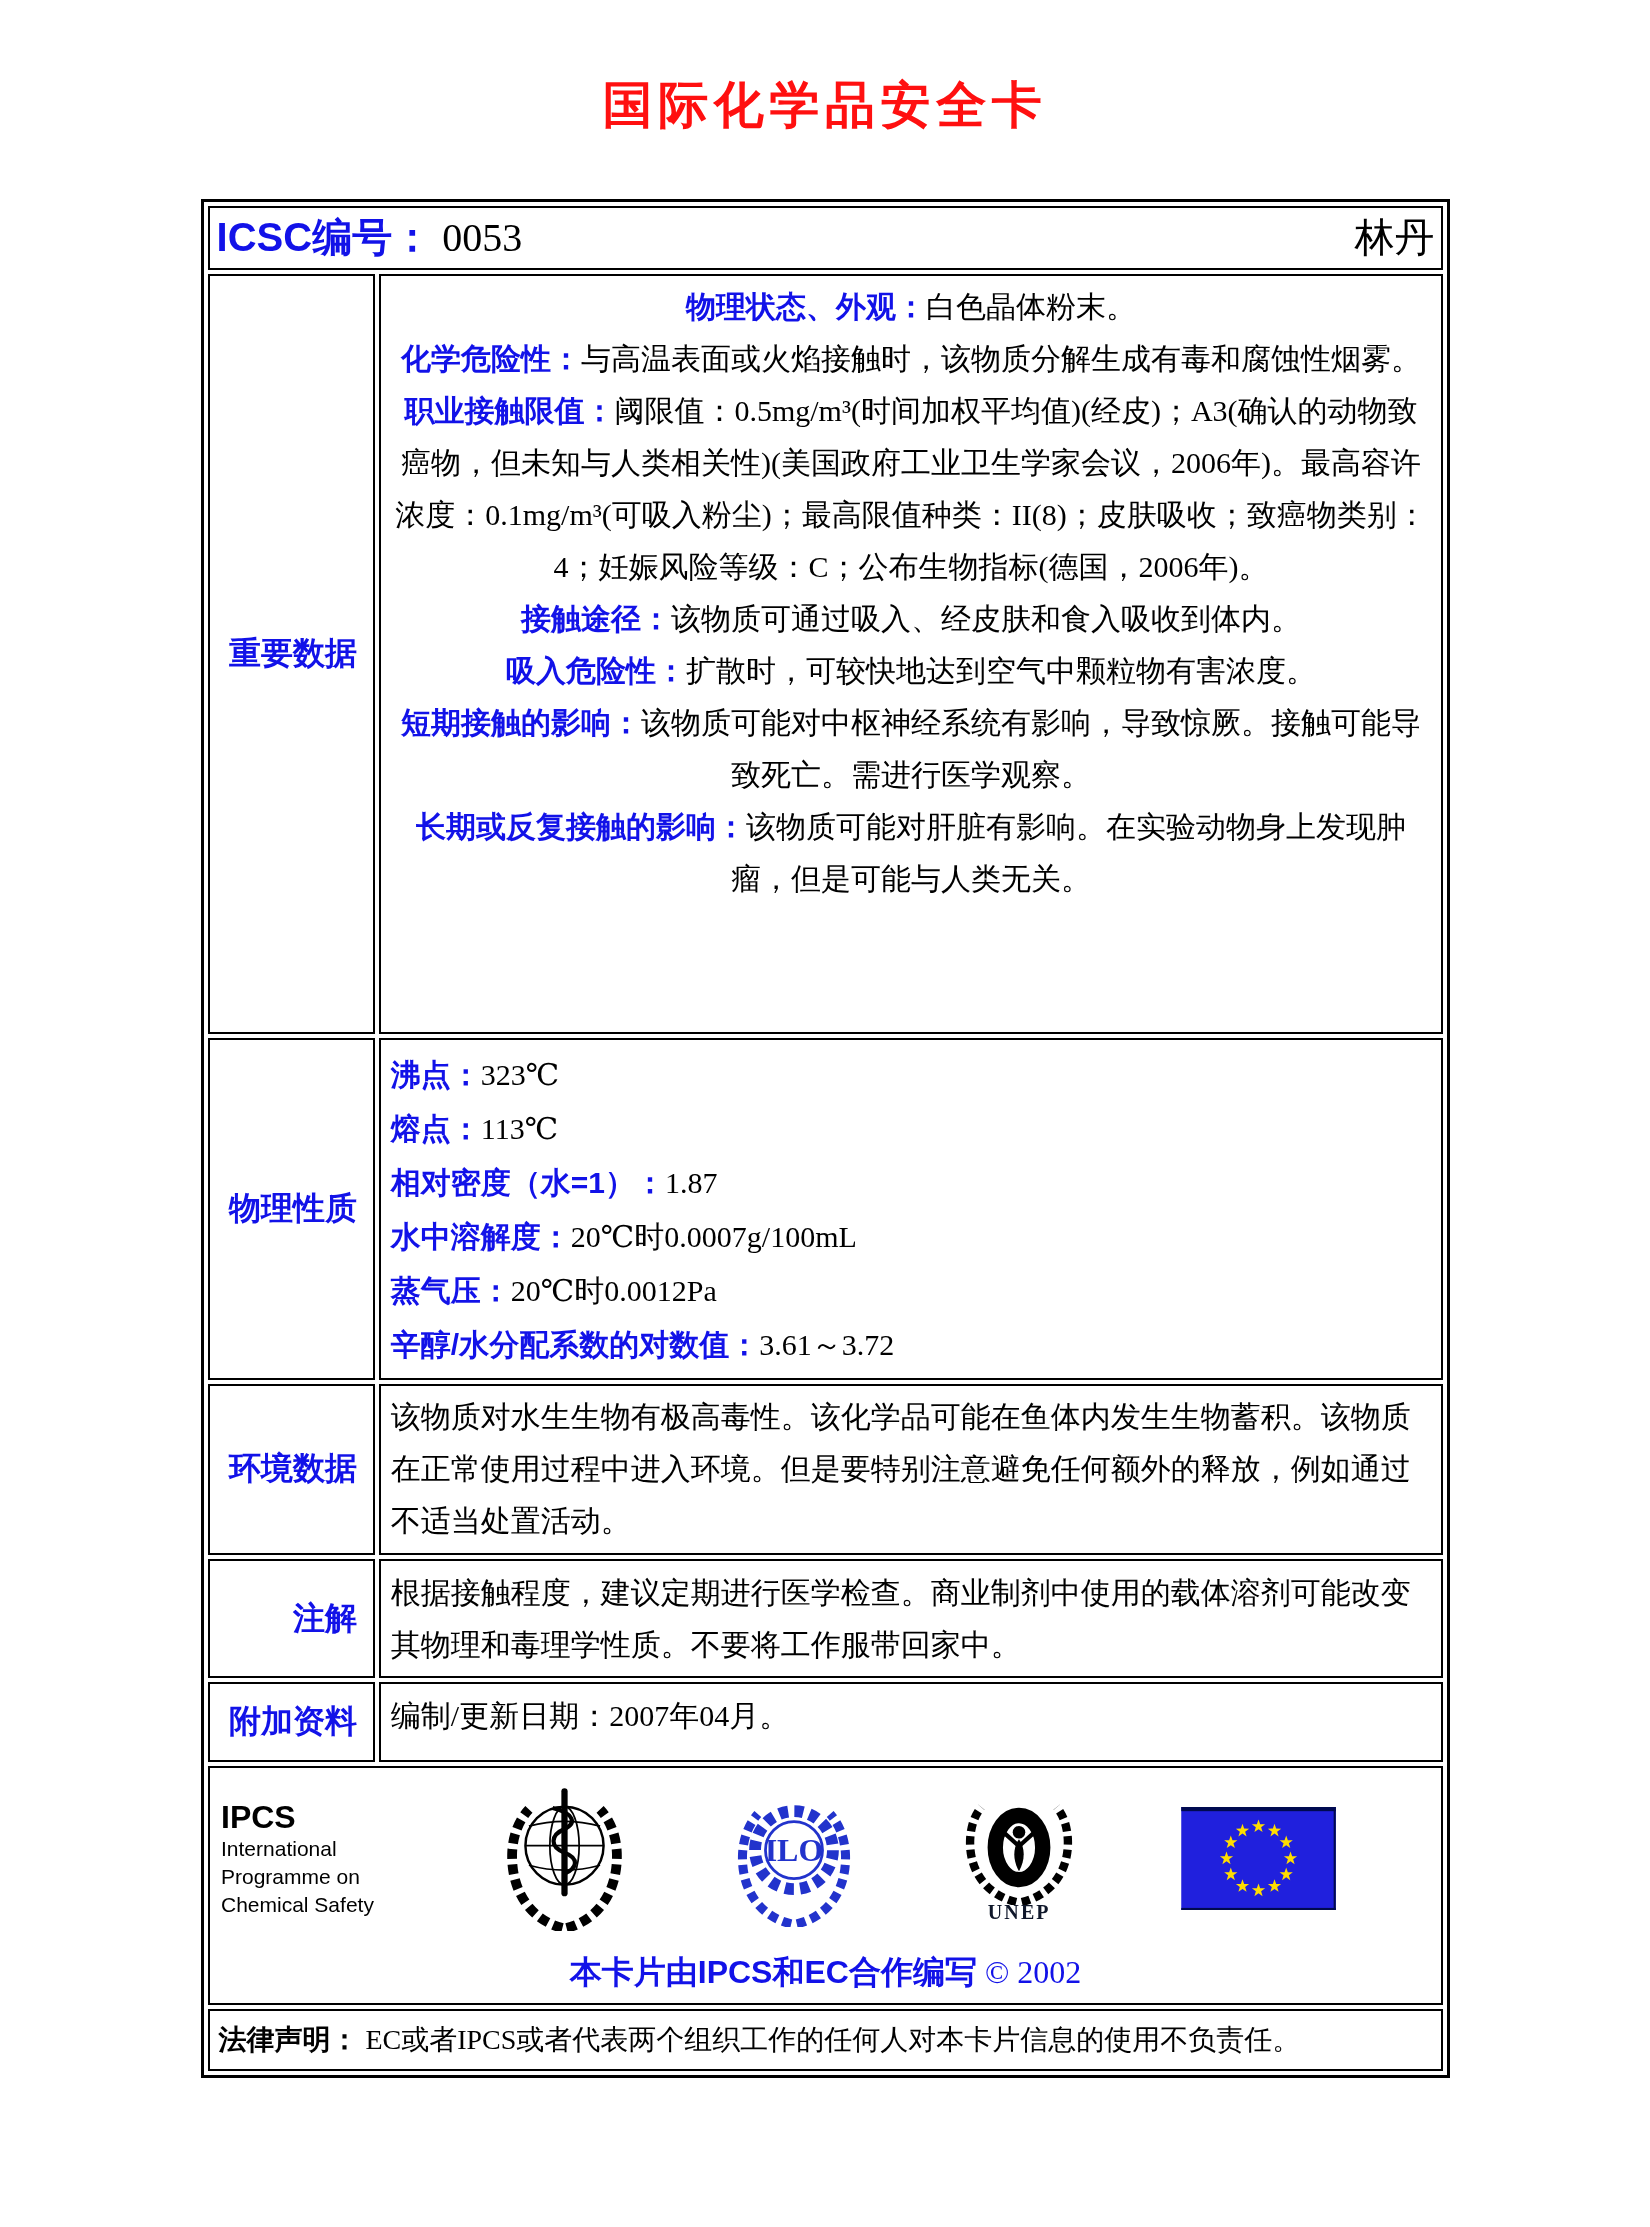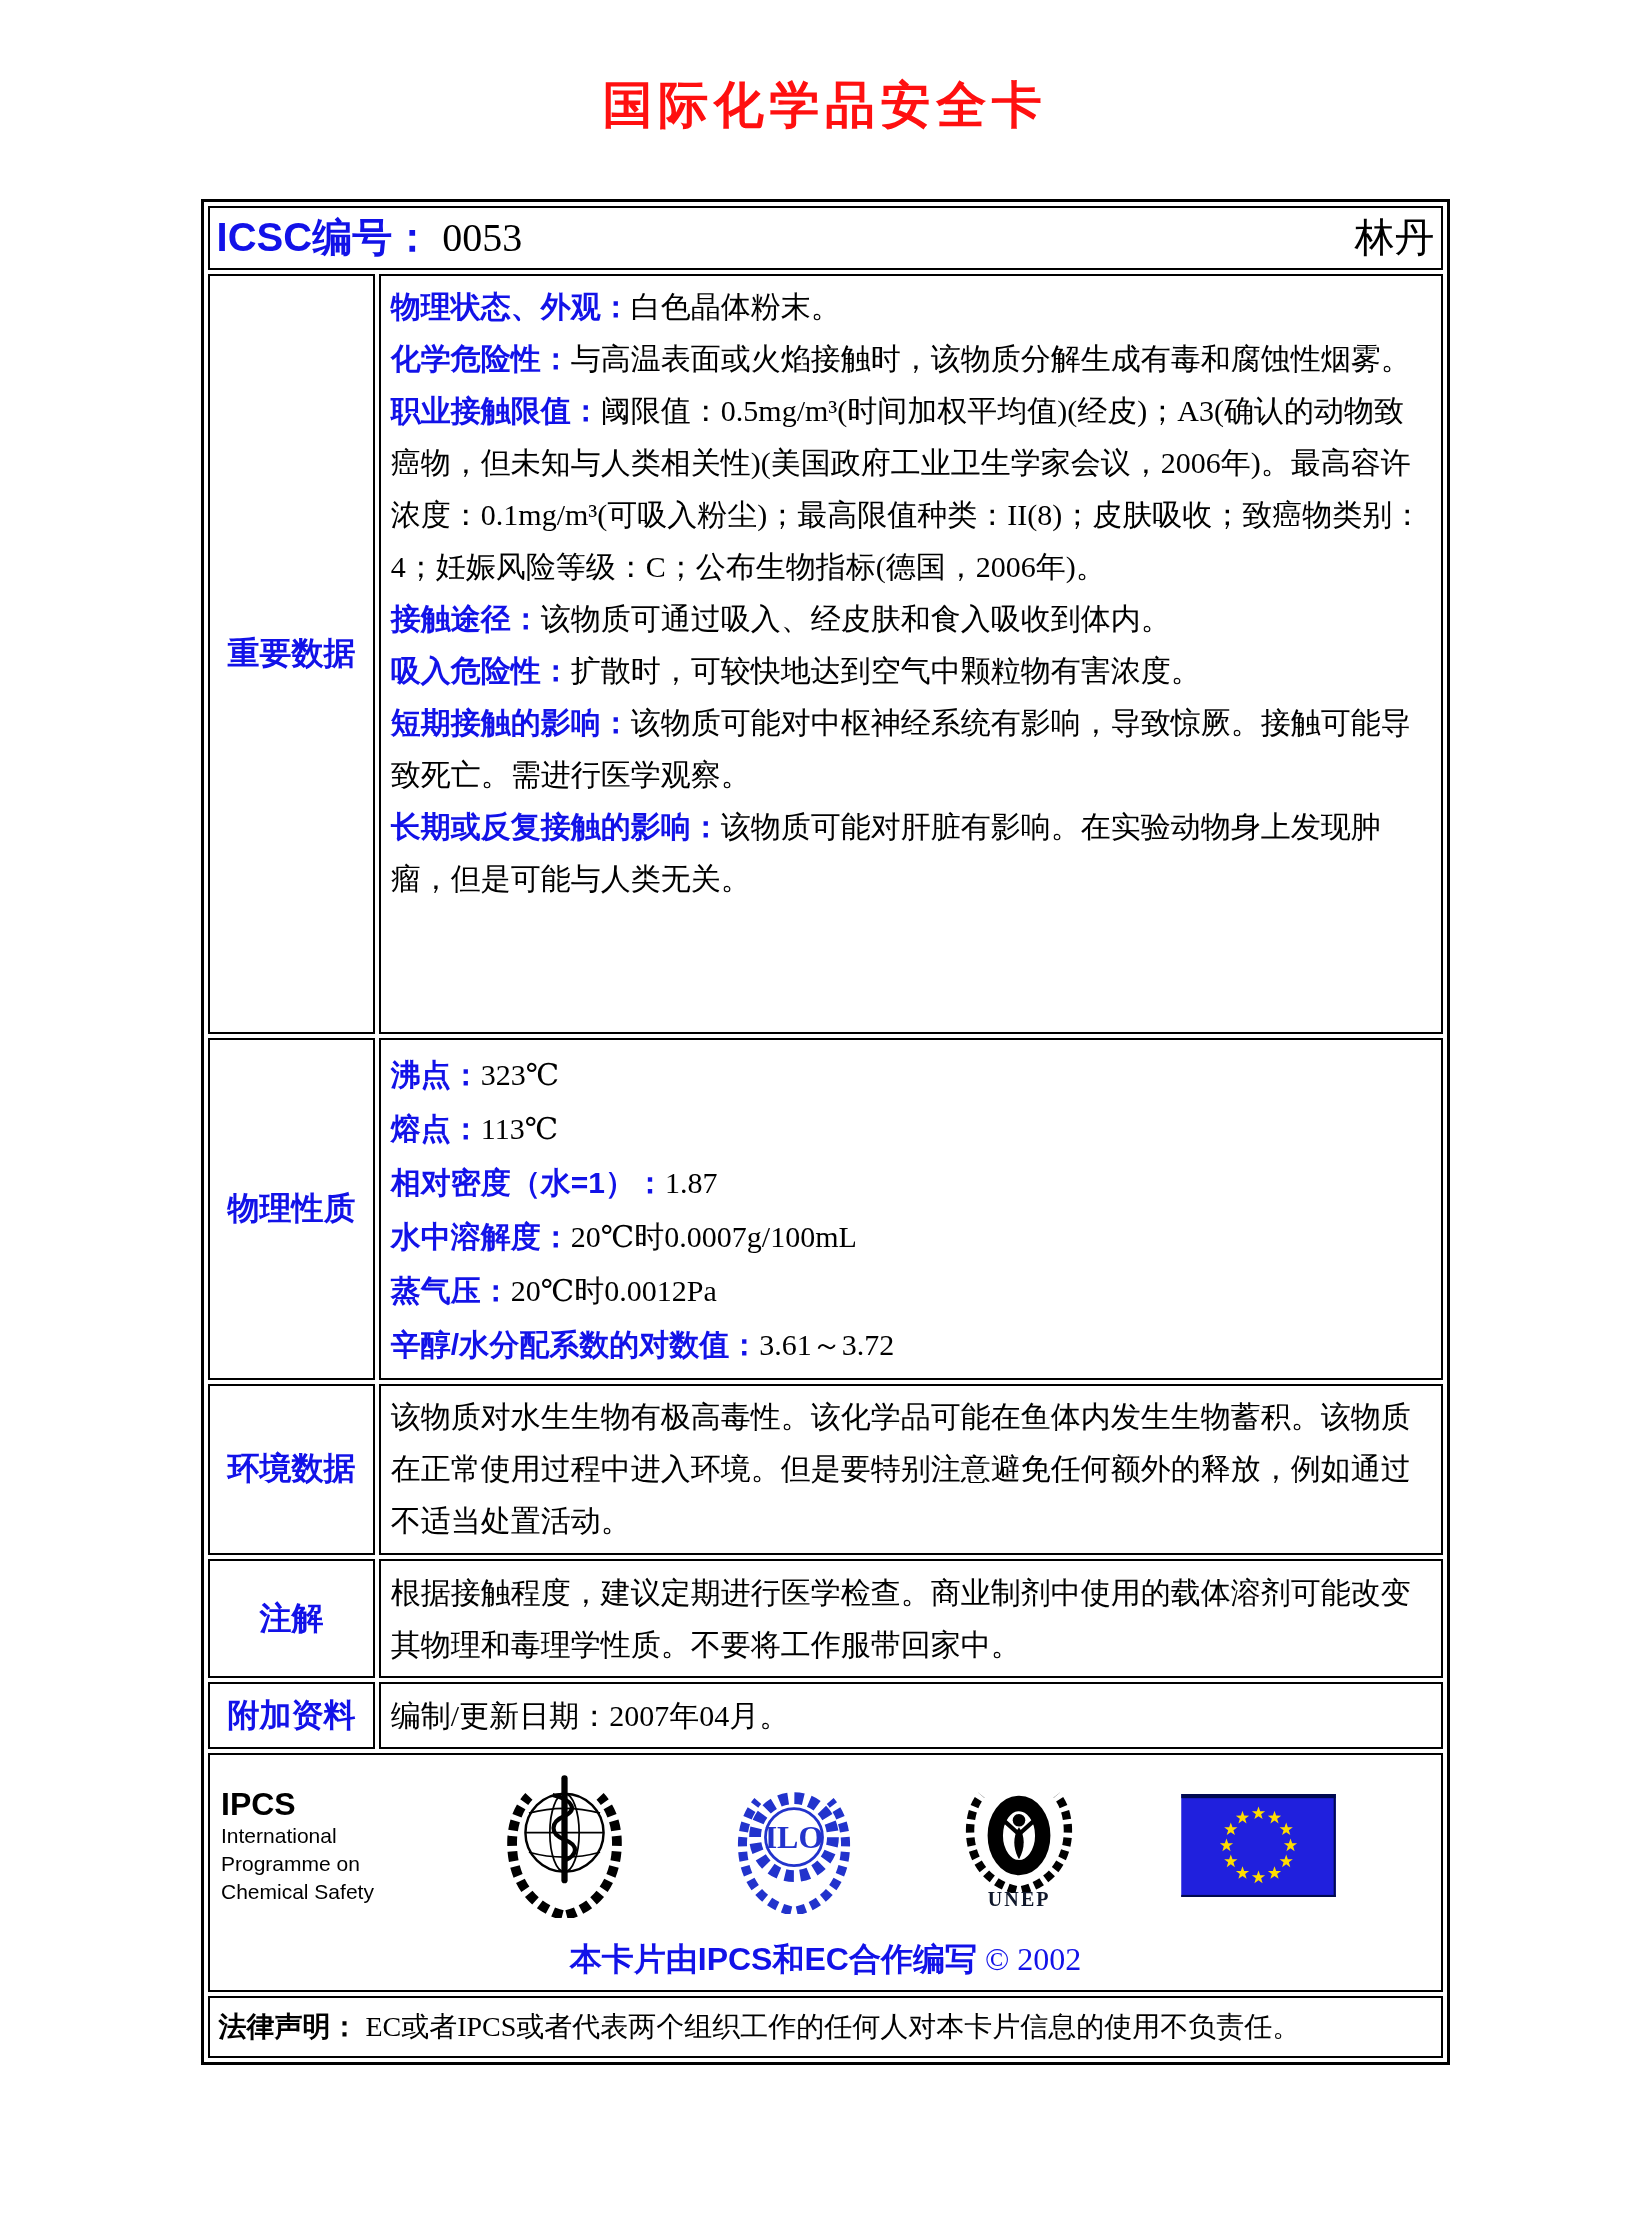--- a/index.html
+++ b/index.html
@@ -35,27 +35,27 @@
     width: 1249px;
     table-layout: fixed;
     border-collapse: separate;
     border-spacing: 4.2px;
     border: 3.5px solid #000;
     background: #fff;
   }
   td { border: 2.1px solid #000; background: #fff; }
   col.label-col { width: 167px; }
   .label-cell {
-    text-align: center;
+    text-align: right;
     vertical-align: middle;
     font-family: "Liberation Sans", "DejaVu Sans", sans-serif;
     font-weight: bold;
     font-size: 32px;
     color: var(--accent-blue, #1212E8);
-    padding: 9px;
+    padding: 16px;
   }
   .content-cell {
     vertical-align: top;
     padding: 5.6px 9.8px;
     font-size: 30px;
     line-height: 52px;
     text-align: left;
   }
   .content-cell.physical { line-height: 54px; }
   .item { margin: 0; }
@@ -72,21 +72,21 @@
     min-height: 54px;
     padding: 1.4px 5.6px;
     font-size: 40px;
   }
   .hdr-label {
     font-family: "Liberation Sans", "DejaVu Sans", sans-serif;
     font-weight: bold;
     color: var(--accent-blue, #1212E8);
   }
   .hdr-value { color: #000; }
-  .row-important .content-cell { height: 760px; }
+  .row-important .content-cell { height: 760px; text-align: center; }
   .row-physical .content-cell { height: 317px; padding-top: 8.4px; }
   .logos-cell { padding: 12.5px 0 8.4px 0; vertical-align: top; }
   .logos-flex {
     display: flex;
     align-items: center;
     justify-content: space-between;
     padding: 4.2px 105px 0 11px;
     min-height: 152px;
   }
   .ipcs-block { width: 178px; }

